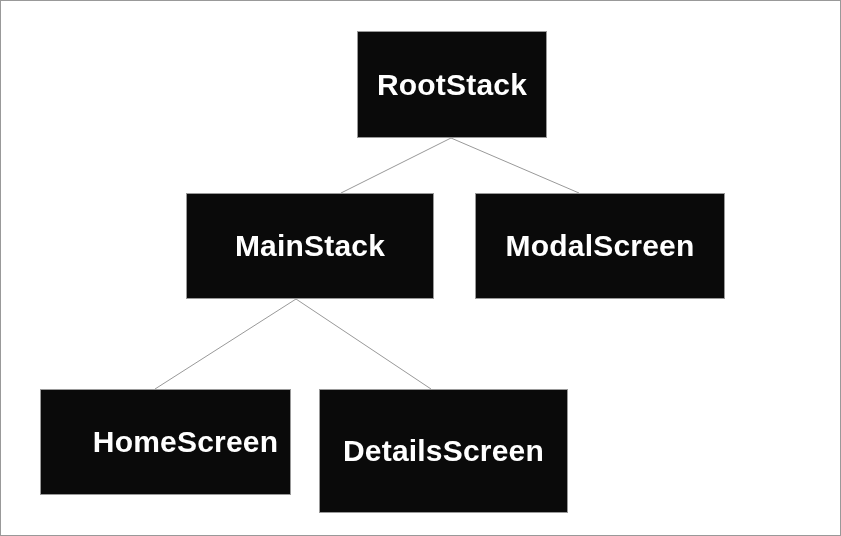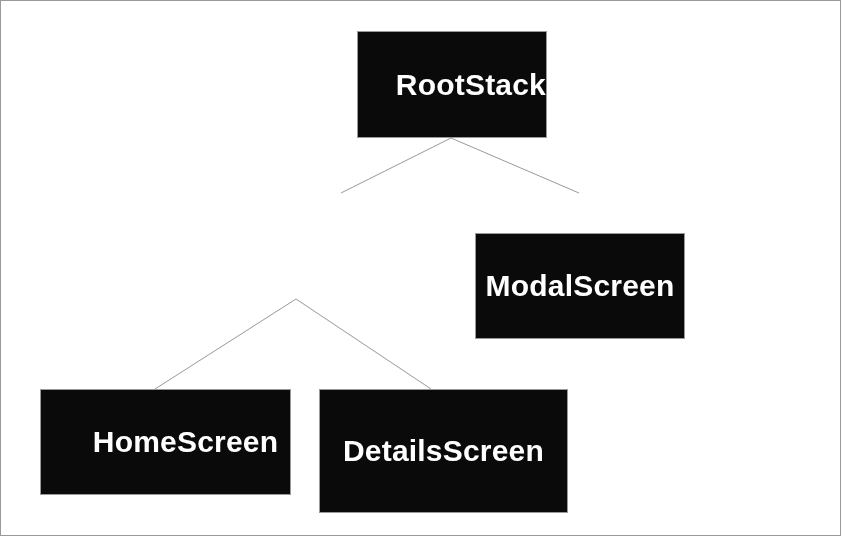--- a/index.html
+++ b/index.html
@@ -32,23 +32,23 @@
     border: 1px solid #999999;
     color: #ffffff;
     display: flex;
     align-items: center;
     justify-content: center;
     font-weight: bold;
     font-size: 30px;
     letter-spacing: 0.2px;
     white-space: nowrap;
   }
-  .node-rootstack    { left: 356px; top: 30px;  width: 190px; height: 107px; justify-content: flex-end; }
+  .node-rootstack    { left: 356px; top: 30px;  width: 190px; height: 107px; }
   .node-mainstack    { left: 185px; top: 192px; width: 248px; height: 106px; }
-  .node-modalscreen  { left: 474px; top: 192px; width: 210px; height: 106px; margin-top: 40px; }
+  .node-modalscreen  { left: 474px; top: 192px; width: 250px; height: 106px; }
   .node-homescreen   { left: 39px;  top: 388px; width: 251px; height: 106px; padding-left: 40px; }
   .node-detailsscreen{ left: 318px; top: 388px; width: 249px; height: 124px; }
   .edge {
     stroke: #999999;
     stroke-width: 1;
     fill: none;
   }
 </style>
 </head>
 <body>
@@ -59,20 +59,23 @@
     <line class="edge" x1="450" y1="137" x2="340" y2="192"></line>
     <line class="edge" x1="450" y1="137" x2="578" y2="192"></line>
     <line class="edge" x1="295" y1="298" x2="154" y2="388"></line>
     <line class="edge" x1="295" y1="298" x2="430" y2="388"></line>
   </svg>
 
   <div class="node node-rootstack">
     <span>RootStack</span>
   </div>
 
+  <div class="node node-mainstack">
+    <span>MainStack</span>
+  </div>
 
   <div class="node node-modalscreen">
     <span>ModalScreen</span>
   </div>
 
   <div class="node node-homescreen">
     <span>HomeScreen</span>
   </div>
 
   <div class="node node-detailsscreen">

